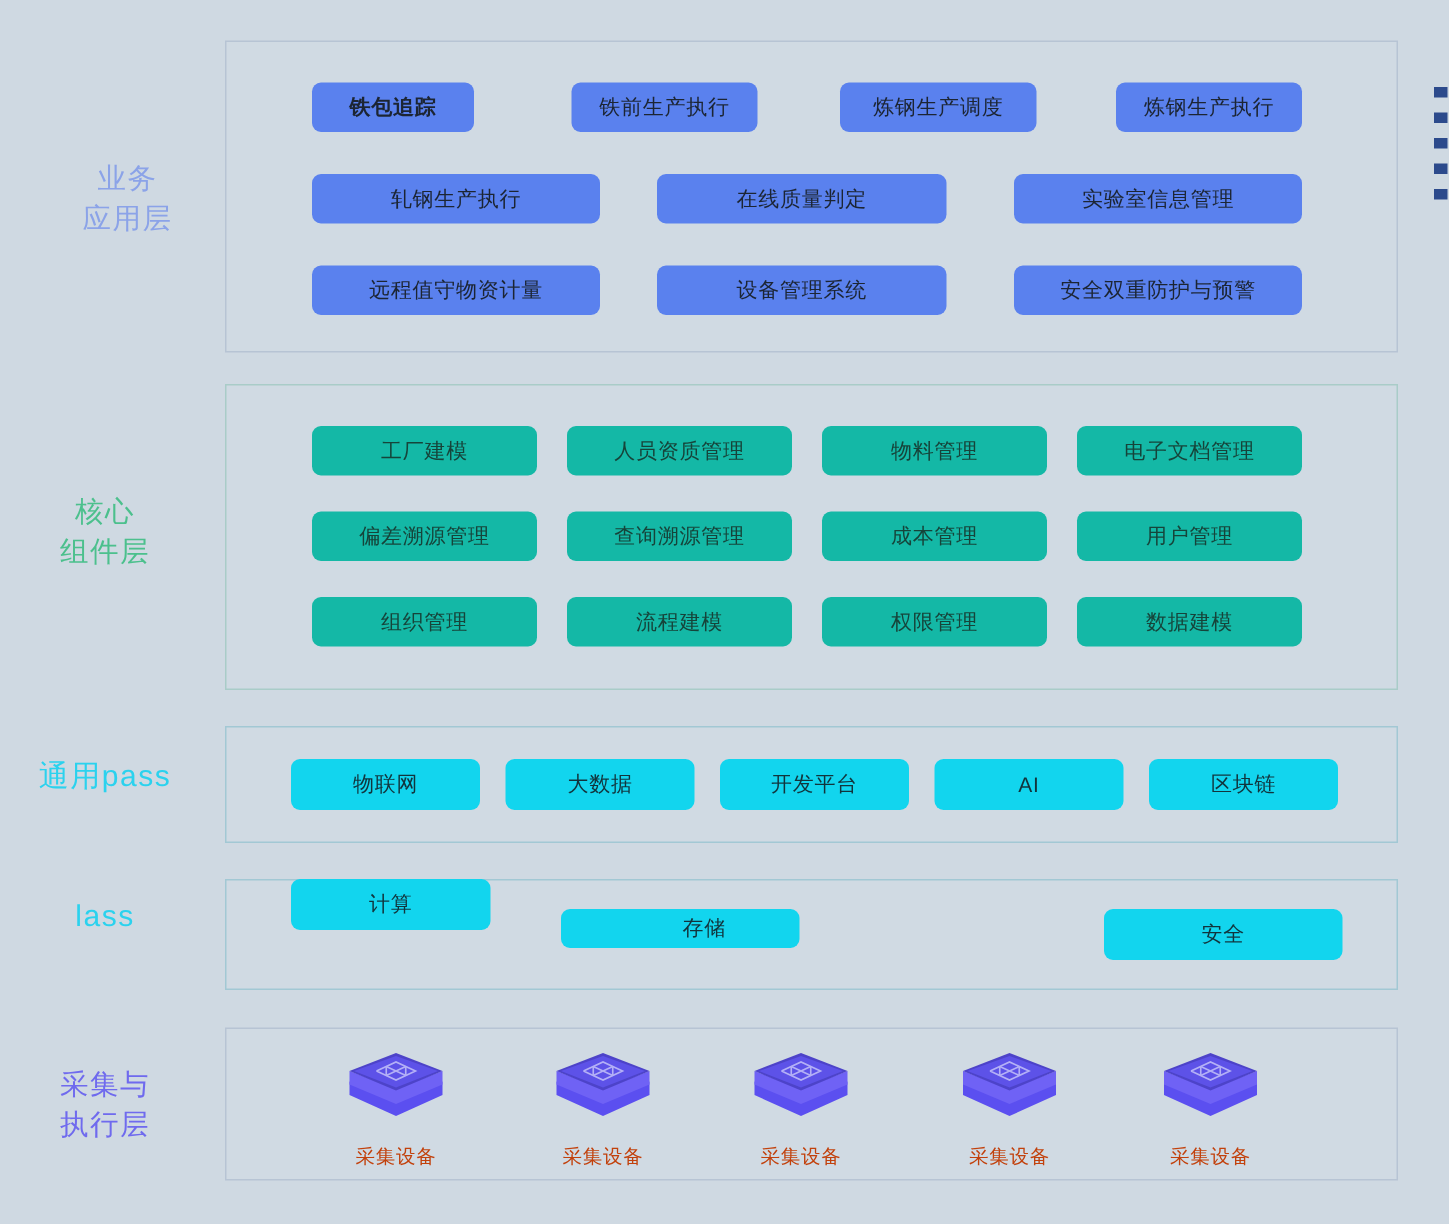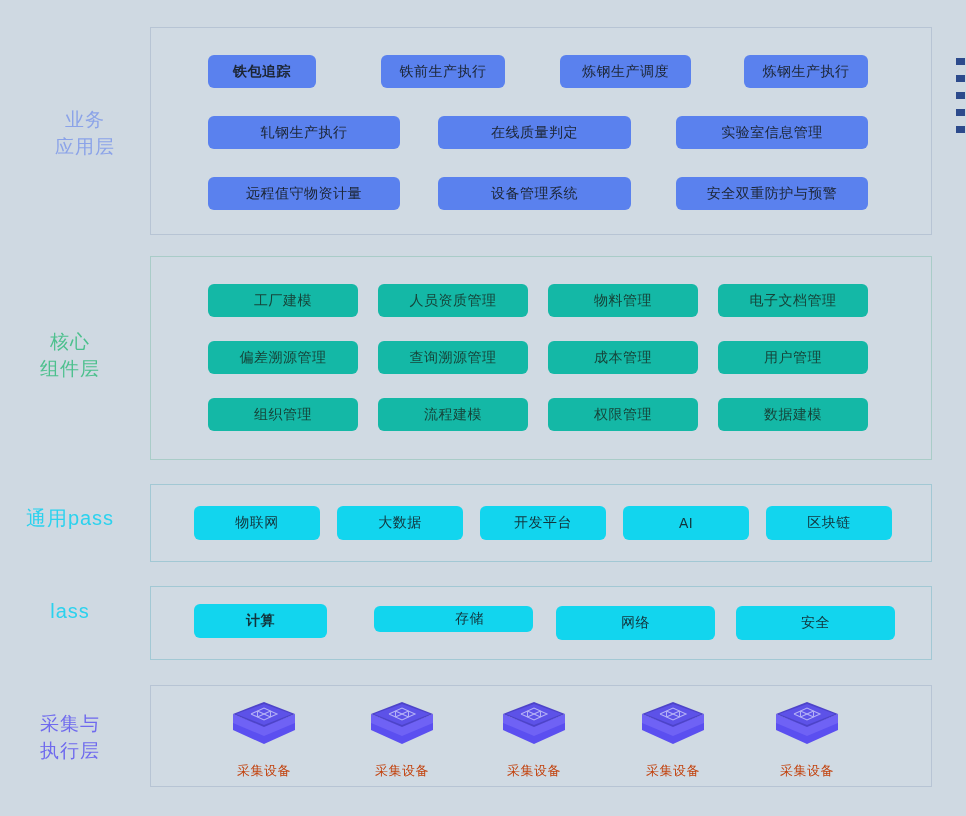--- a/index.html
+++ b/index.html
@@ -141,23 +141,22 @@
 
   <div class="chip cyan" style="left:194px;top:506px;width:126px;height:34px;">物联网</div>
   <div class="chip cyan" style="left:337px;top:506px;width:126px;height:34px;">大数据</div>
   <div class="chip cyan" style="left:480px;top:506px;width:126px;height:34px;">开发平台</div>
   <div class="chip cyan" style="left:623px;top:506px;width:126px;height:34px;">AI</div>
   <div class="chip cyan" style="left:766px;top:506px;width:126px;height:34px;">区块链</div>
 
   <div class="layer-label" id="label-iaas">lass</div>
   <div class="panel" id="panel-iaas"></div>
 
-  <div class="chip cyan" style="left:194px;top:604px;width:133px;height:34px;font-weight:bold;">计算</div>
+  <div class="chip cyan" style="left:194px;top:586px;width:133px;height:34px;">计算</div>
   <div class="chip cyan" style="left:374px;top:606px;width:159px;height:26px;padding-left:32px;">存储</div>
-  <div class="chip cyan" style="left:556px;top:606px;width:159px;height:34px;">网络</div>
   <div class="chip cyan" style="left:736px;top:606px;width:159px;height:34px;">安全</div>
 
   <div class="layer-label" id="label-collect">采集与
 执行层</div>
   <div class="panel" id="panel-collect"></div>
 
   <div class="device" style="left:221px;top:700px;">
     <svg class="device-svg" width="74" height="56" viewBox="0 0 74 56">
       <polygon points="37,33 6,21 6,30 37,44 68,30 68,21" fill="#5b4ff0"></polygon>
       <polygon points="37,26 6,14 6,23 37,36 68,23 68,14" fill="#6f62f5"></polygon>

